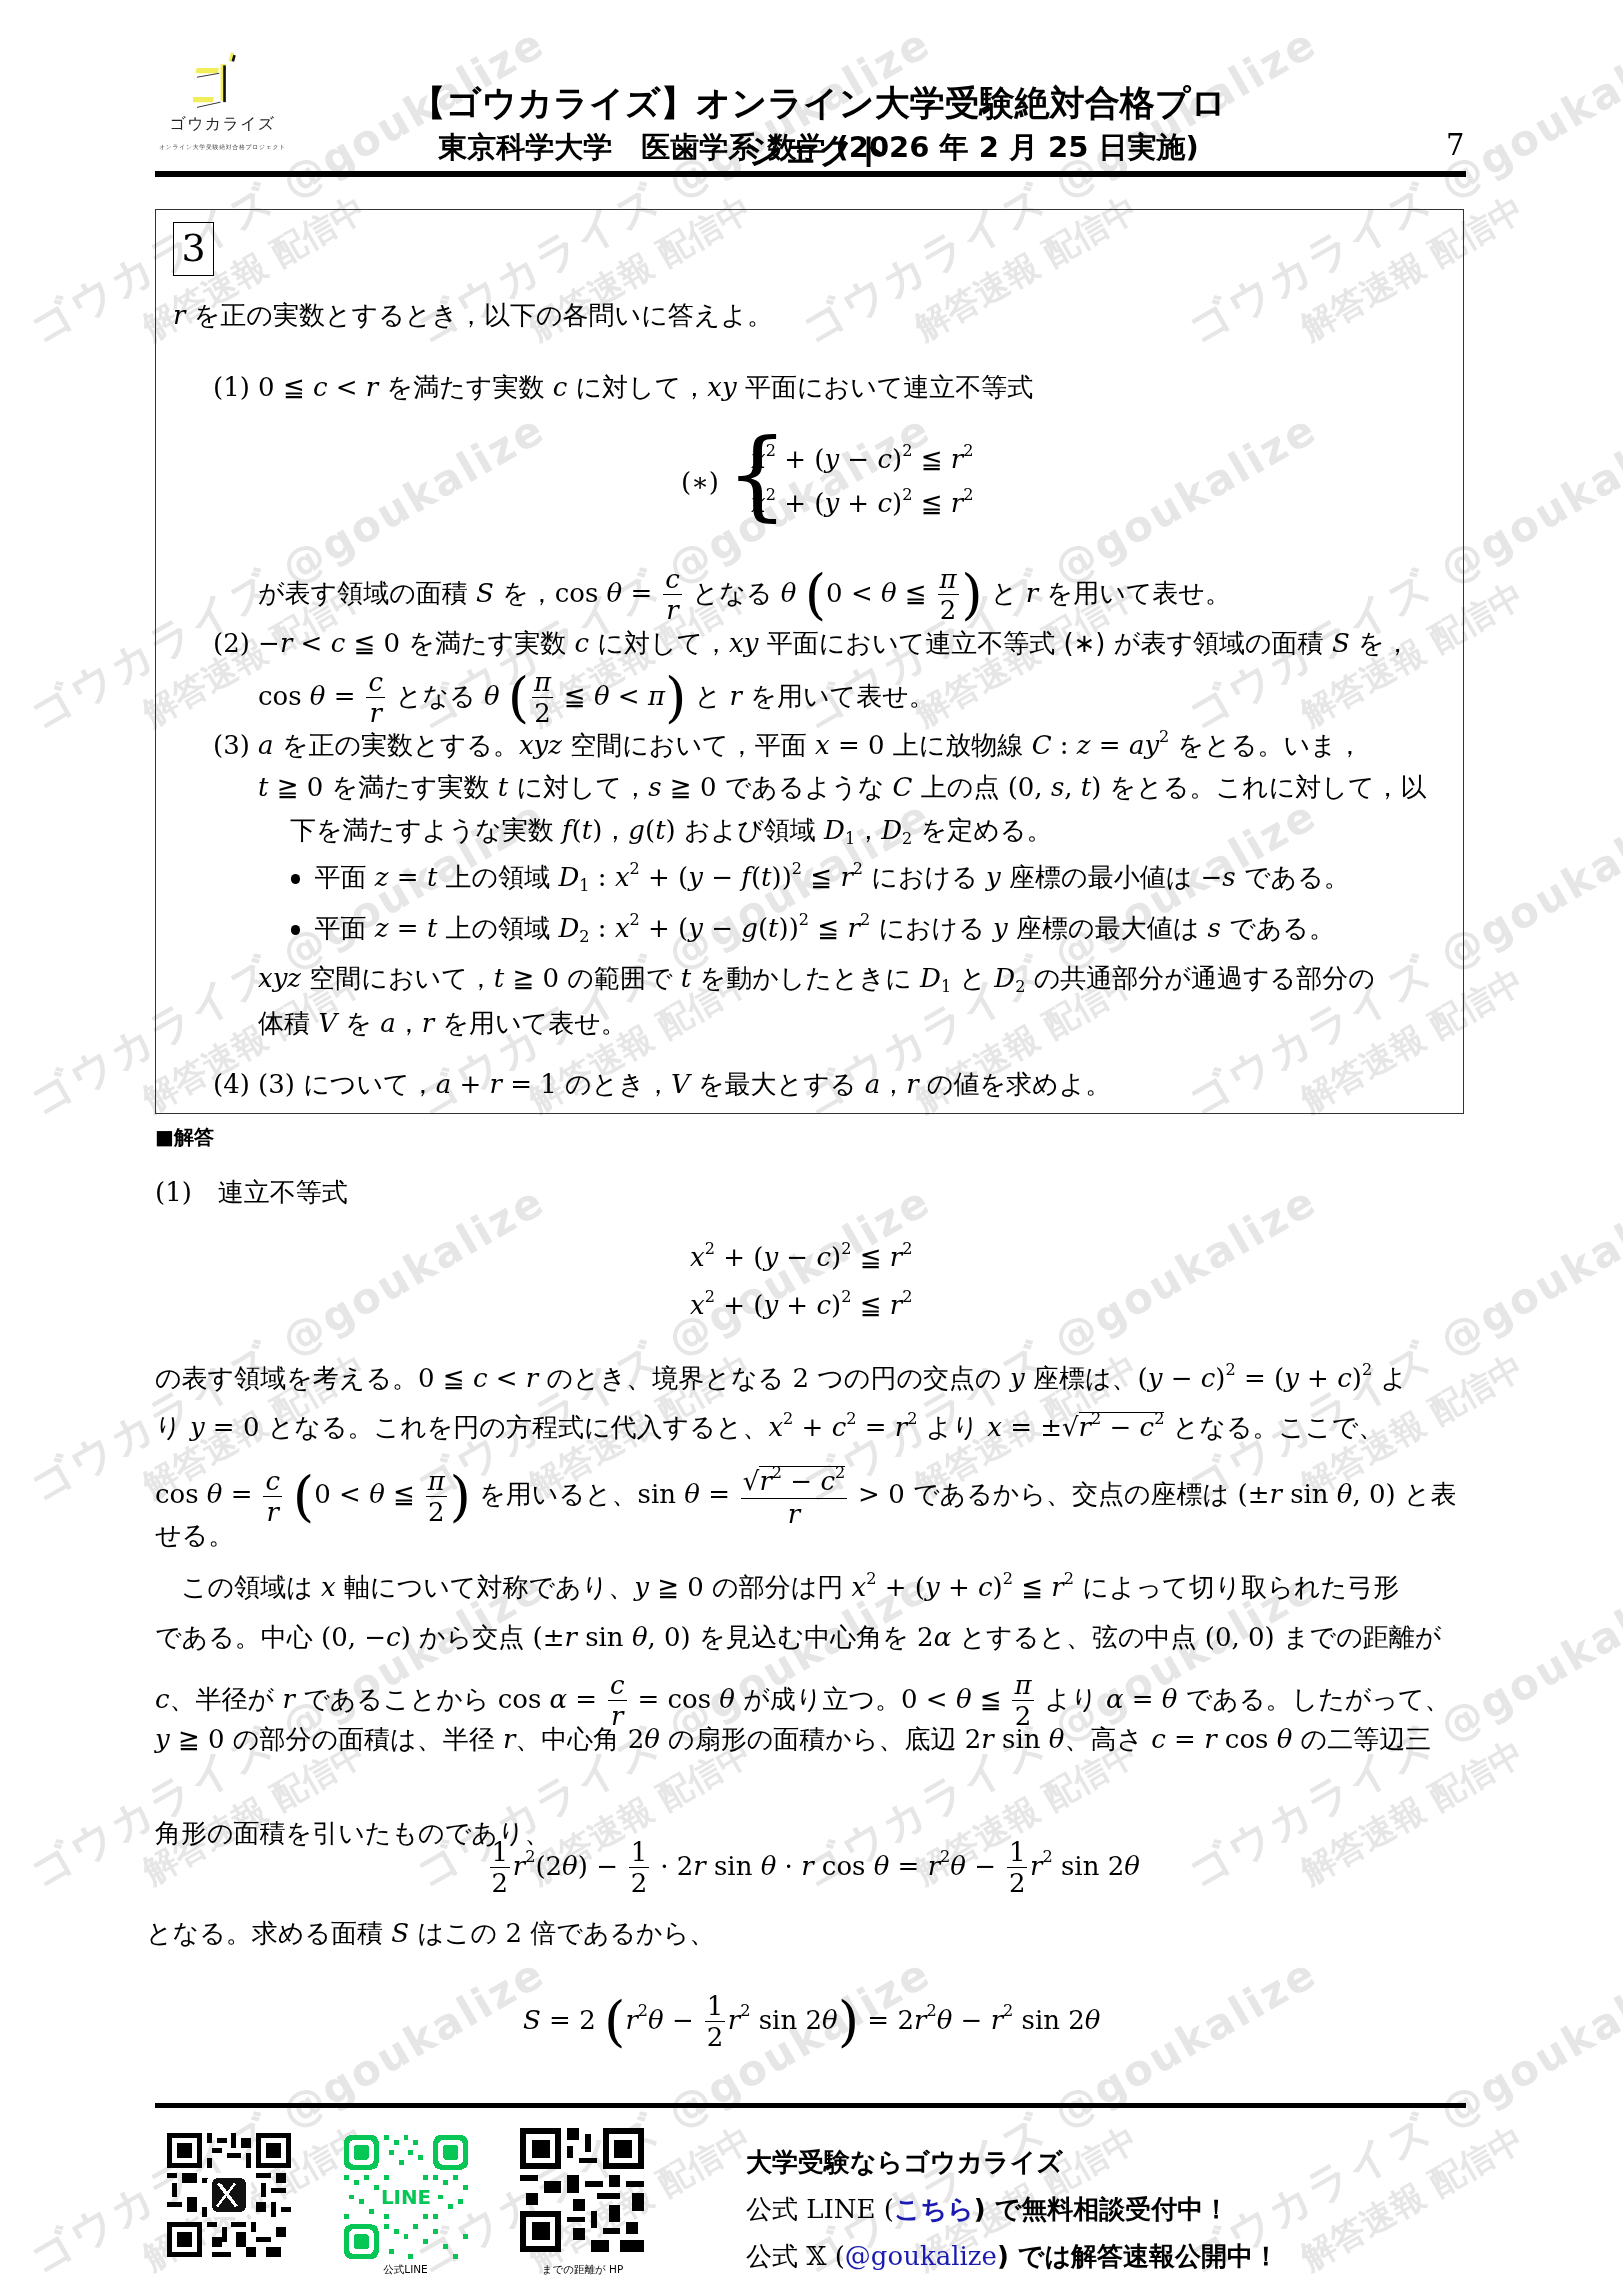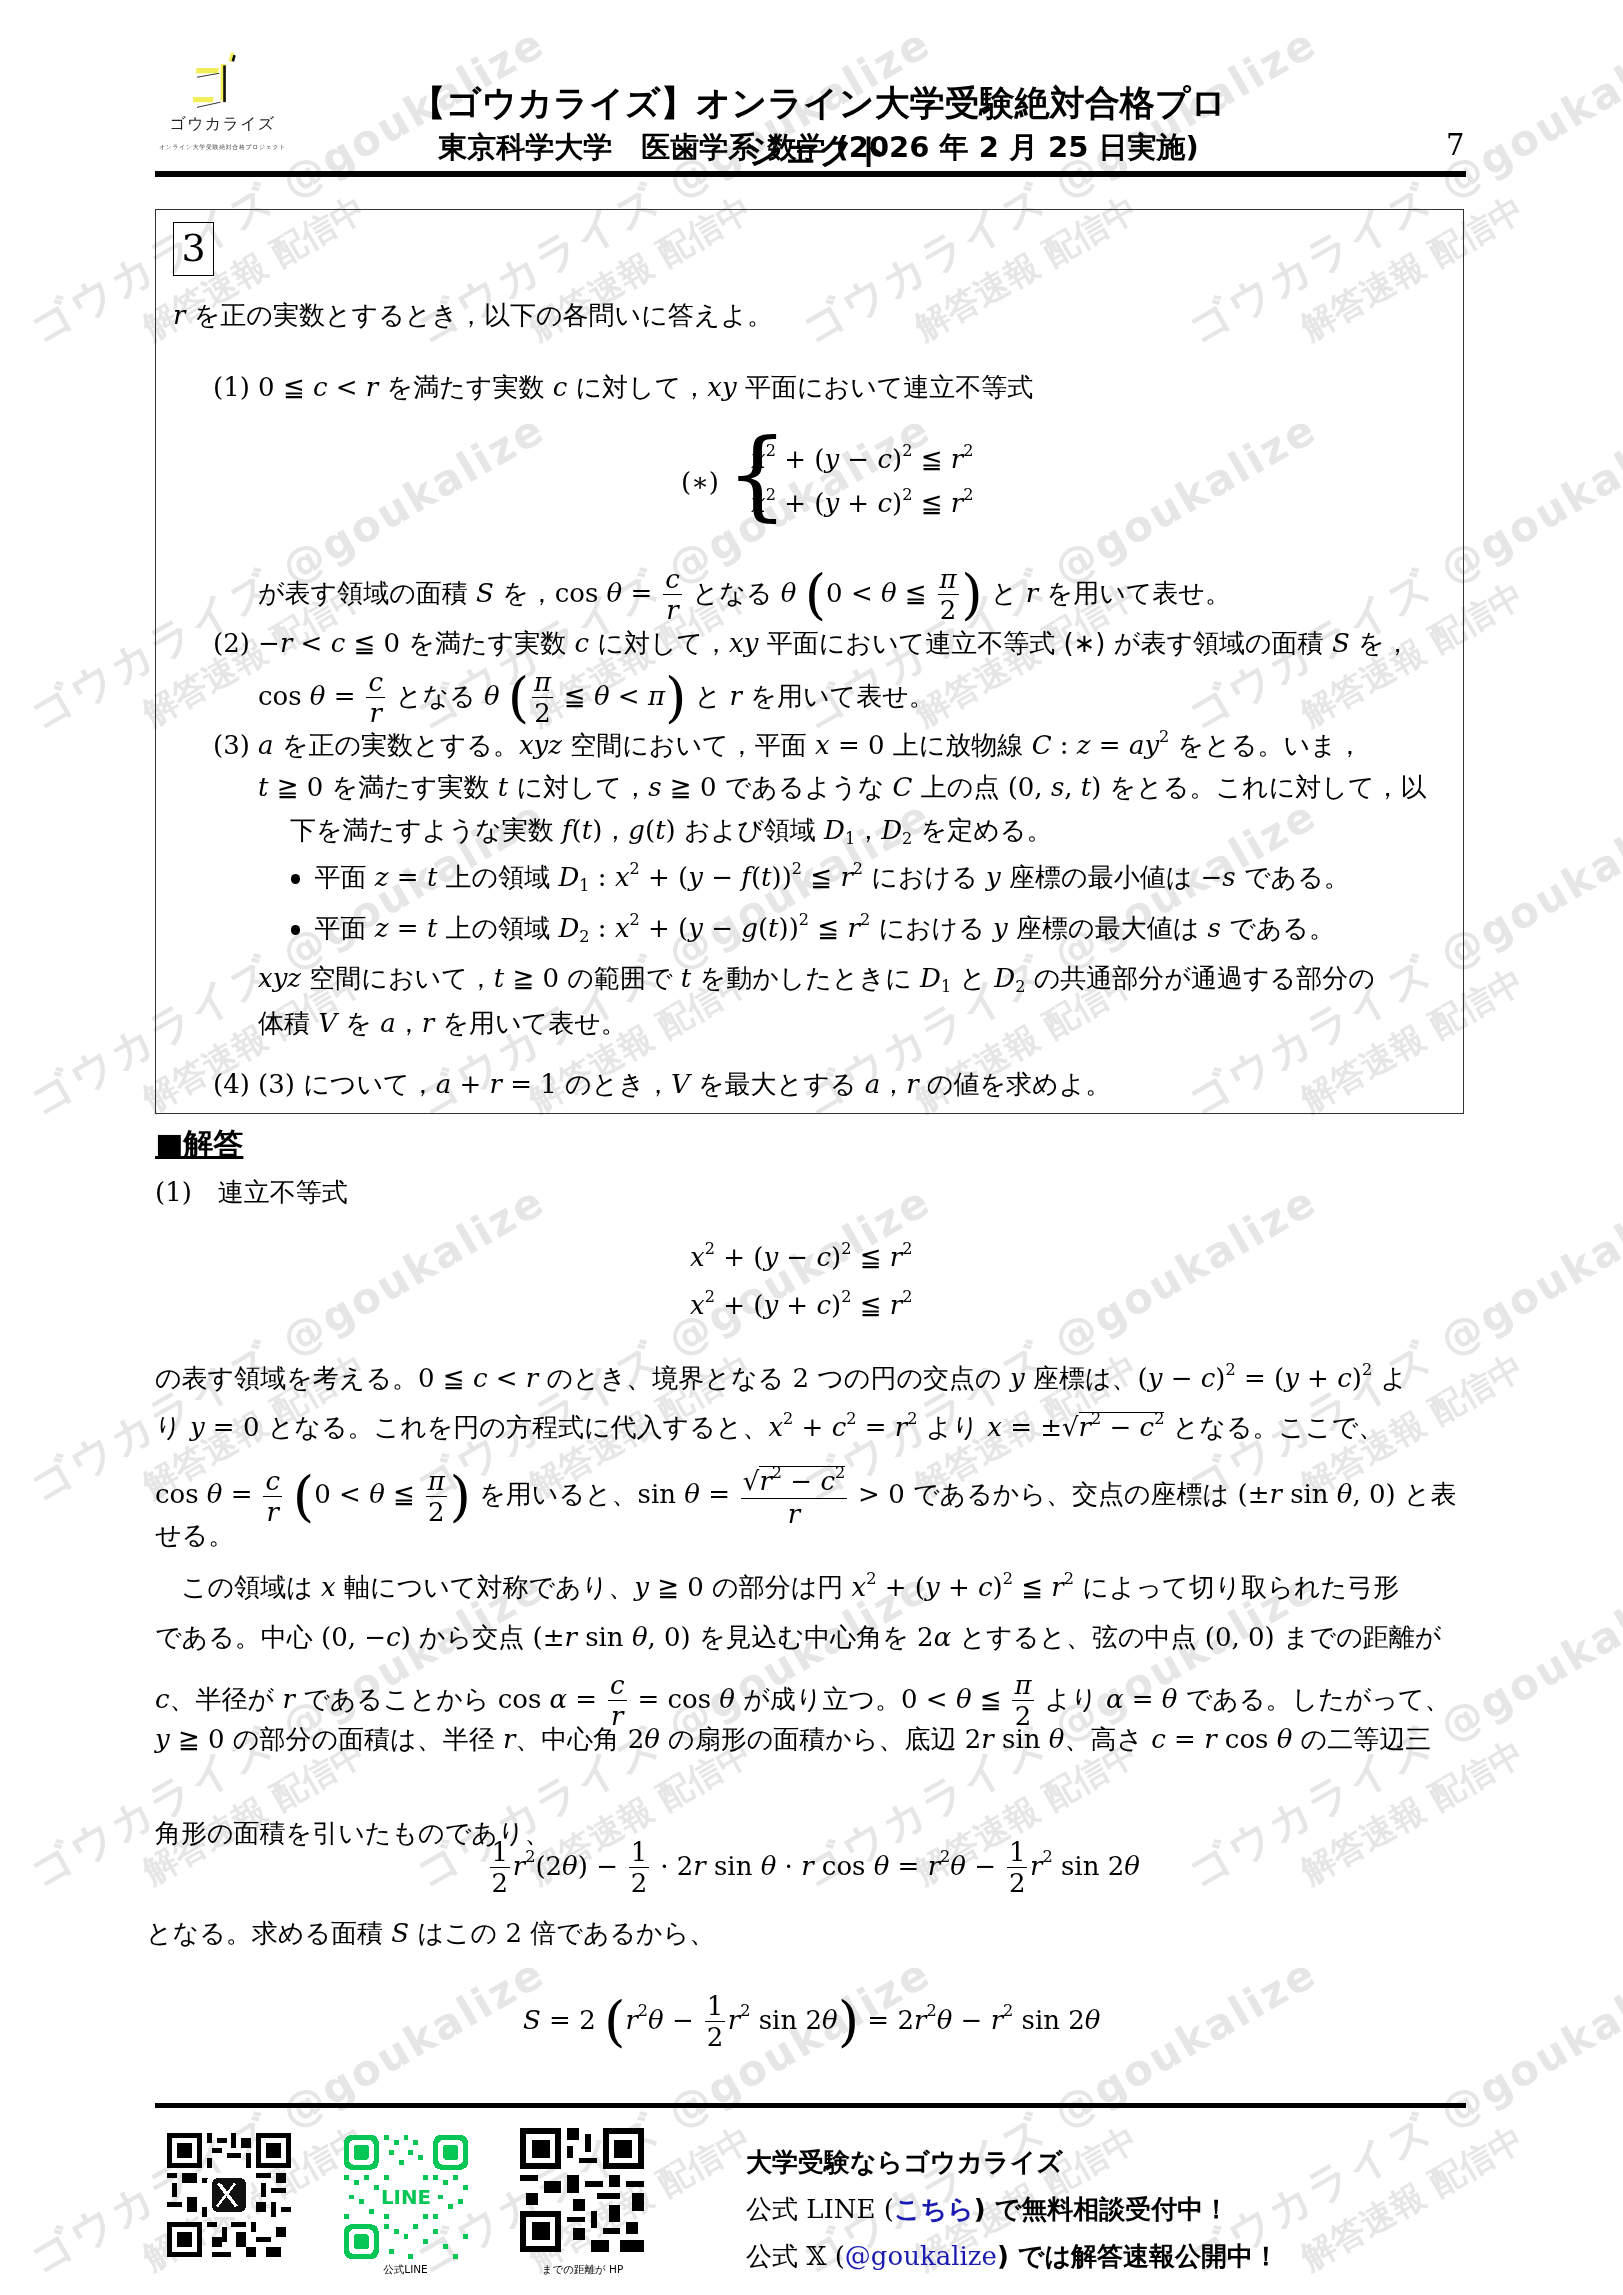--- a/index.html
+++ b/index.html
@@ -41,21 +41,21 @@
   .line .jp { font-size:26px; }
   .frac { display:inline-block; vertical-align:middle; text-align:center; line-height:1; margin:0 2.6px; }
   .frac > span { display:block; padding:0 2px; }
   .frac > span:first-child { border-bottom:1.3px solid #000; padding-bottom:2px; }
   .frac > span:last-child { padding-top:2px; }
   .bigp { font-size:55px; vertical-align:middle; font-weight:200; line-height:1; font-family:"DejaVu Serif",serif;}
   .sqrt { border-top:1.3px solid #000; padding-top:0; display:inline-block; line-height:1.1; }
   .brace { position:absolute; font-size:98px; line-height:1; font-family:"DejaVu Serif",serif; font-weight:100; }
 
   
-  #ans-head { left:155px; top:1124px; font-family:"DejaVu Sans",sans-serif; font-weight:bold; font-size:30px;text-decoration:underline; }
+  #ans-head { left:155px; top:1124px; font-family:"DejaVu Sans",sans-serif; font-weight:bold; font-size:20px; }
   .bullet { display:inline-block; width:9.2px; height:9.2px; border-radius:50%; background:#000; vertical-align:middle; margin-right:14.4px; }
 
   
   #foot-rule { left:155px; top:2103px; width:1311px; height:5.2px; background:#000; }
   .qr { position:absolute; width:124px; height:124px; }
   .qr-label { position:absolute; font-family:"DejaVu Sans",sans-serif; font-size:10.5px; text-align:center; width:131px; }
   .foot-line { position:absolute; left:746px; font-family:"DejaVu Sans",sans-serif; font-size:26px; font-weight:bold; white-space:nowrap; }
   .foot-line .rm { font-weight:normal; }
   .link { color:#1a1ab0; }
 </style>

